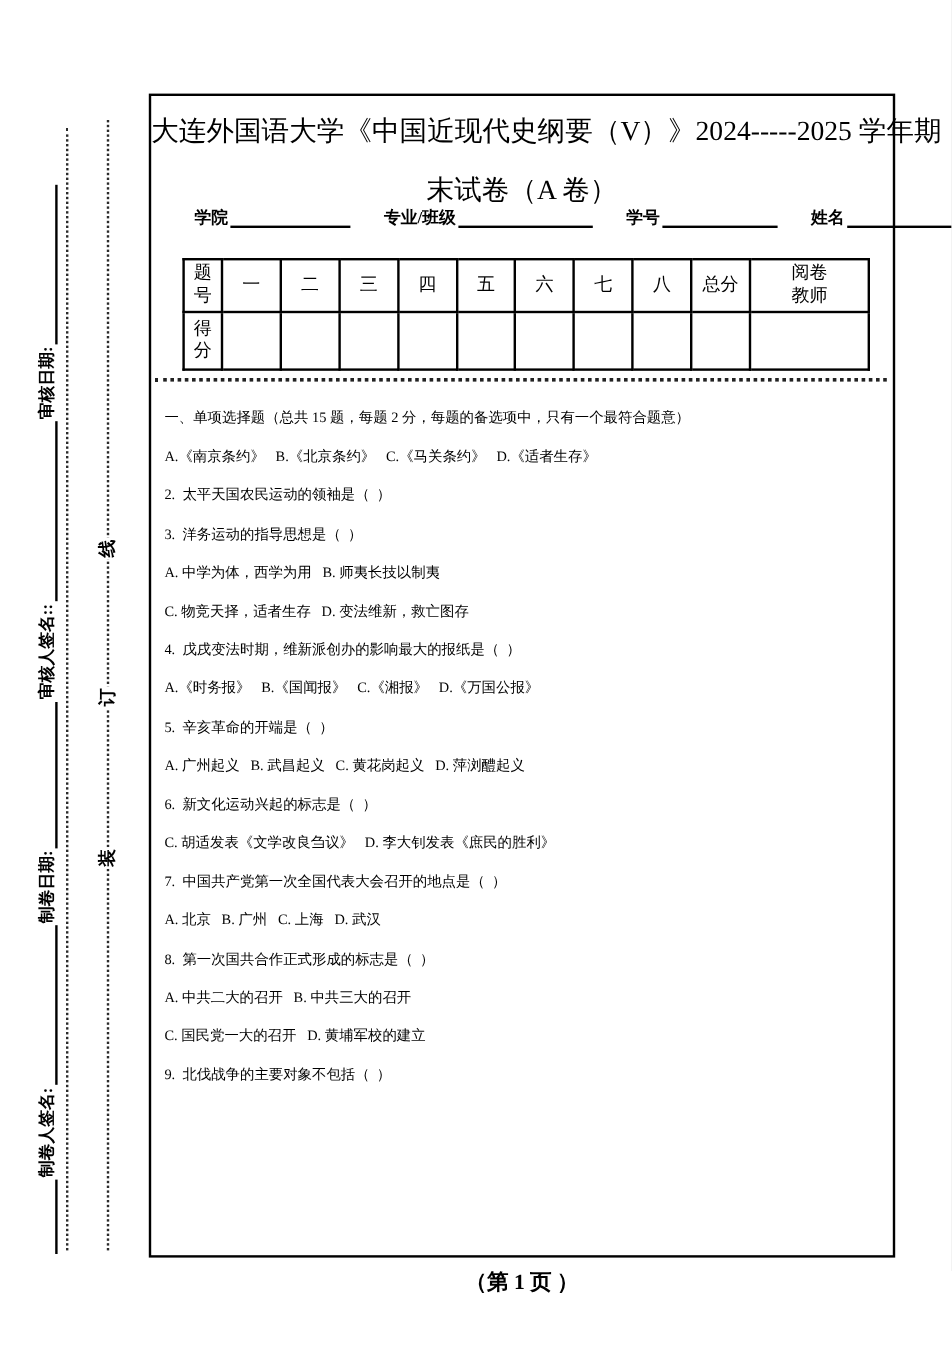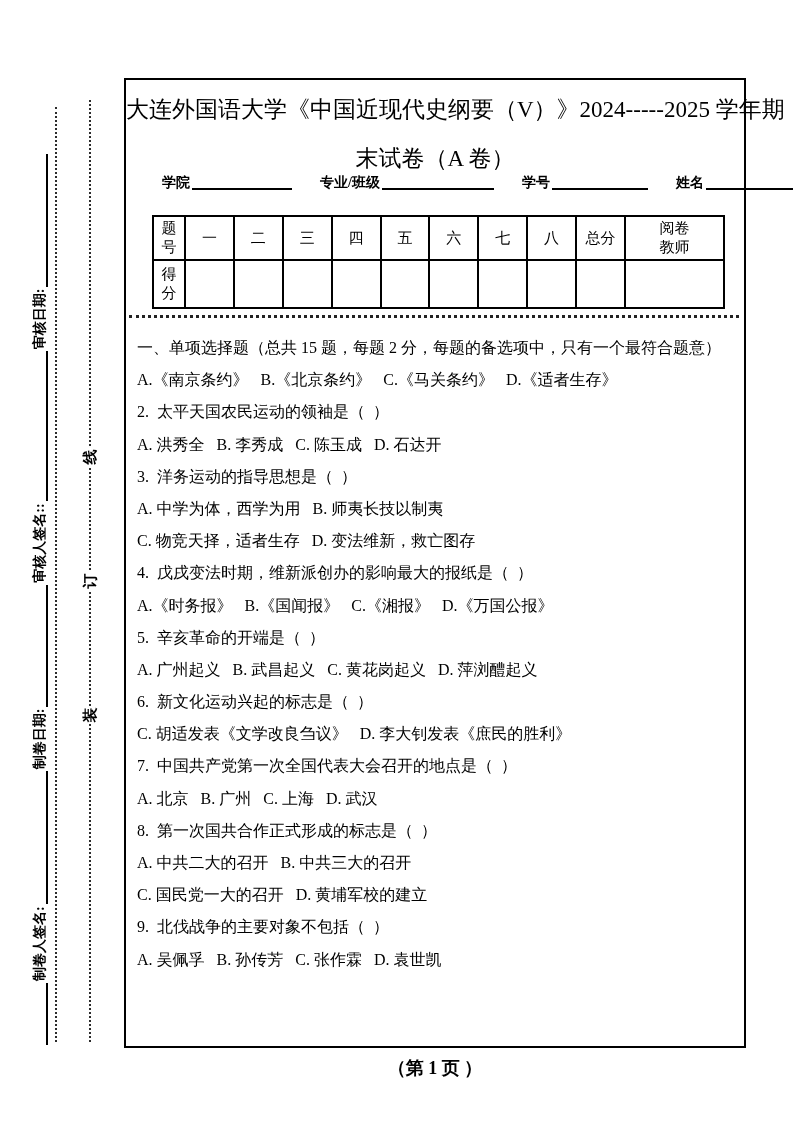--- a/index.html
+++ b/index.html
@@ -41,21 +41,21 @@
   .score-table td{
     border:2px solid #000;text-align:center;vertical-align:middle;
     white-space:pre-line;line-height:1.25;padding:0;overflow:hidden;
   }
   .score-table td:nth-child(1){width:30px}
   .score-table td:nth-child(10){width:47px}
   .score-table td:nth-child(11){width:97px}
   .score-table tr.r1 td{height:42px}
   .score-table tr.r2 td{height:46px}
   .dots-sep{position:absolute;top:235px;left:3px;right:5px;border-top:3px dotted #222;}
-  .questions{position:absolute;top:252px;left:11px;right:7px;font-size:16px;}
+  .questions{position:absolute;top:252px;left:11px;right:7px;font-size:12px;}
   .qline{height:32.2px;line-height:32.2px;white-space:pre;overflow:hidden;}
   .footer{position:absolute;top:1056px;left:124px;width:622px;text-align:center;font-weight:bold;font-size:18px;}
 </style>
 </head>
 <body>
 
 <div class="page">
 
   <div class="side-strip">
     <div class="sspacer ss1"></div>
@@ -135,37 +135,35 @@
       </tbody>
     </table>
 
     <div class="dots-sep"></div>
 
     <div class="questions">
       <div class="qline">一、单项选择题（总共 15 题，每题 2 分，每题的备选项中，只有一个最符合题意）</div>
       <div>
           <div class="qline">A.《南京条约》   B.《北京条约》   C.《马关条约》   D.《适者生存》</div>
           <div class="qline">2.  太平天国农民运动的领袖是（  ）</div>
-          <div class="qline">A. 洪秀全   B. 李秀成   C. 陈玉成   D. 石达开</div>
           <div class="qline">3.  洋务运动的指导思想是（  ）</div>
           <div class="qline">A. 中学为体，西学为用   B. 师夷长技以制夷</div>
           <div class="qline">C. 物竞天择，适者生存   D. 变法维新，救亡图存</div>
           <div class="qline">4.  戊戌变法时期，维新派创办的影响最大的报纸是（  ）</div>
           <div class="qline">A.《时务报》   B.《国闻报》   C.《湘报》   D.《万国公报》</div>
           <div class="qline">5.  辛亥革命的开端是（  ）</div>
           <div class="qline">A. 广州起义   B. 武昌起义   C. 黄花岗起义   D. 萍浏醴起义</div>
           <div class="qline">6.  新文化运动兴起的标志是（  ）</div>
           <div class="qline">C. 胡适发表《文学改良刍议》   D. 李大钊发表《庶民的胜利》</div>
           <div class="qline">7.  中国共产党第一次全国代表大会召开的地点是（  ）</div>
           <div class="qline">A. 北京   B. 广州   C. 上海   D. 武汉</div>
           <div class="qline">8.  第一次国共合作正式形成的标志是（  ）</div>
           <div class="qline">A. 中共二大的召开   B. 中共三大的召开</div>
           <div class="qline">C. 国民党一大的召开   D. 黄埔军校的建立</div>
           <div class="qline">9.  北伐战争的主要对象不包括（  ）</div>
-          <div class="qline">A. 吴佩孚   B. 孙传芳   C. 张作霖   D. 袁世凯</div>
         </div>
     </div>
 
   </div>
 
   <div class="footer">（第 1 页 ）</div>
 
 </div>
 
 </body></html>

